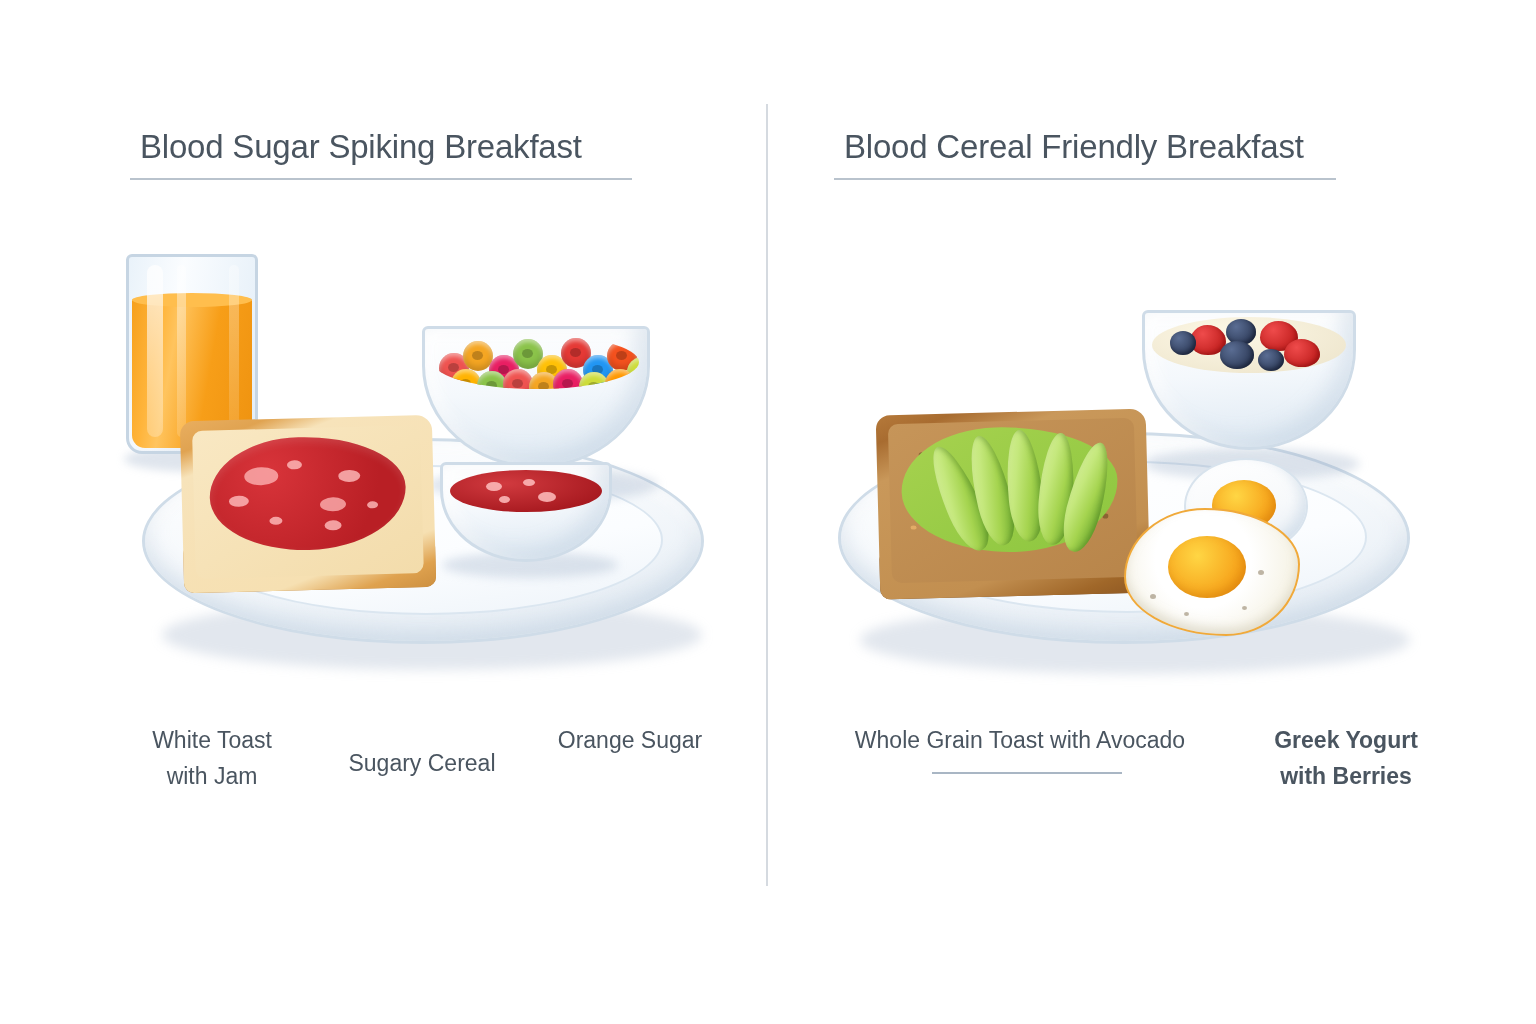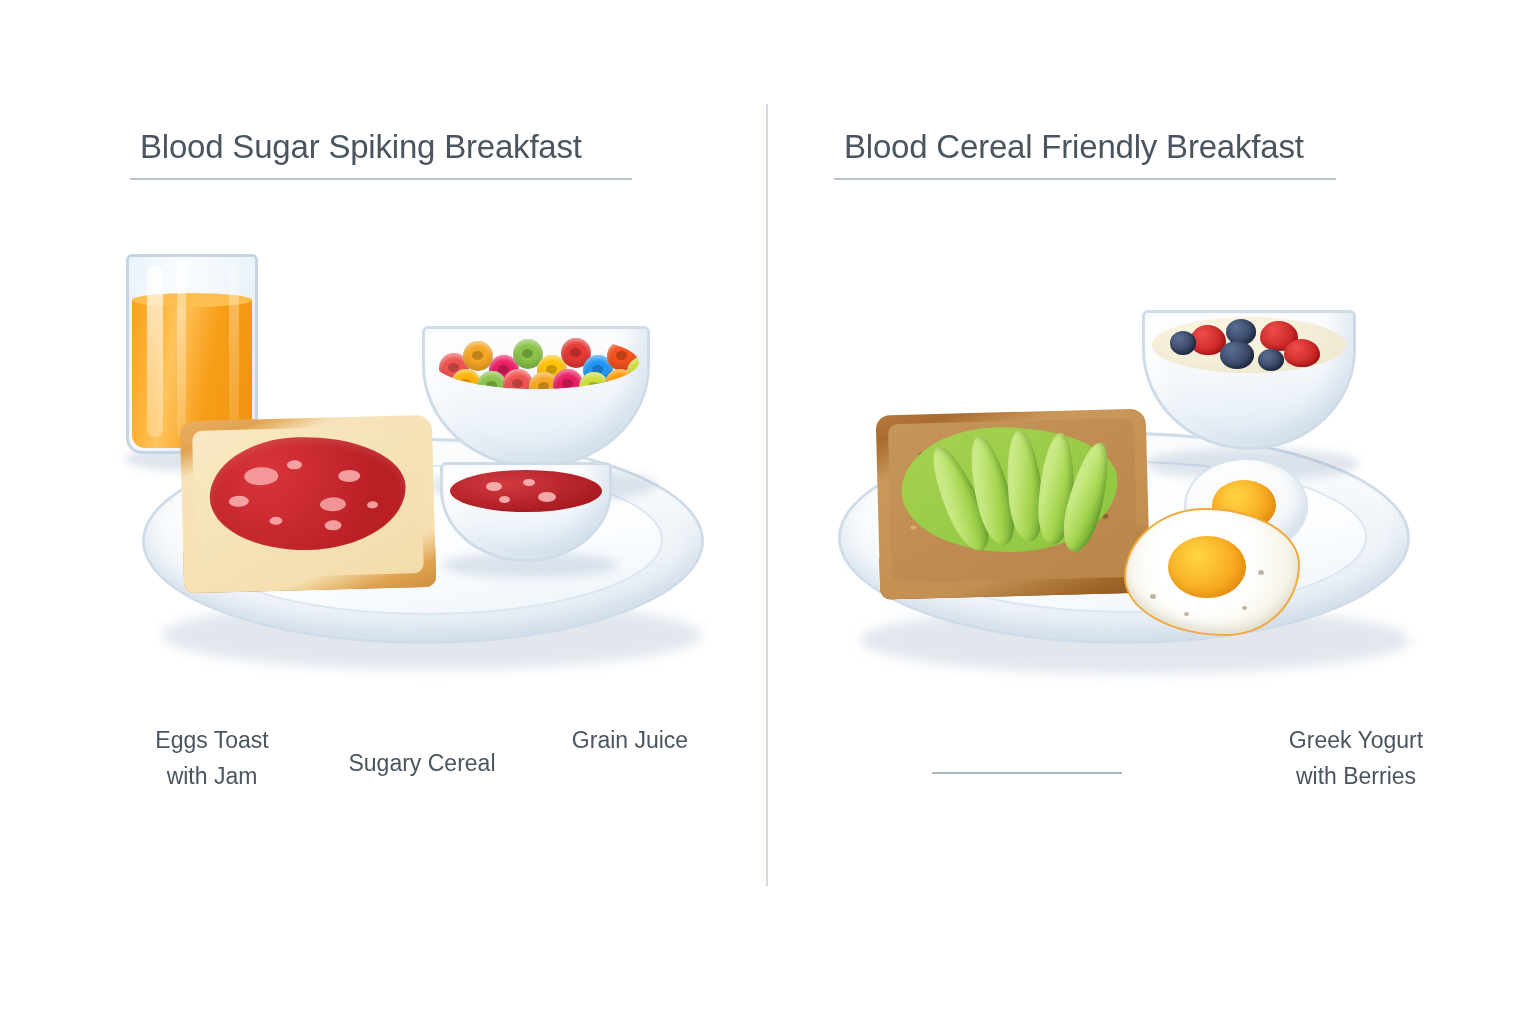--- a/index.html
+++ b/index.html
@@ -335,24 +335,24 @@
       <div class="bowl" style="left:330px; top:262px; width:172px; height:100px;">
         <div class="ramekin-jam">
           <div class="jam-dot" style="width:16px;height:9px;left:24%;top:28%;"></div>
           <div class="jam-dot" style="width:12px;height:7px;left:48%;top:22%;"></div>
           <div class="jam-dot" style="width:18px;height:10px;left:58%;top:52%;"></div>
           <div class="jam-dot" style="width:11px;height:7px;left:32%;top:62%;"></div>
         </div>
       </div>
     </div>
 
-    <div class="caption" style="left:12px; top:722px; width:180px;">Eggs Toast
+    <div class="caption" style="left:12px; top:722px; width:180px;">White Toast
 with Jam</div>
     <div class="caption" style="left:212px; top:722px; width:200px;margin-top:23px;">Sugary Cereal</div>
-    <div class="caption" style="left:420px; top:722px; width:200px;">Grain Juice</div>
+    <div class="caption" style="left:420px; top:722px; width:200px;">Orange Sugar</div>
   </div>
 
   <div class="panel panel-right">
 
     <div class="panel-title">Blood Cereal Friendly Breakfast</div>
     <div class="title-rule"></div>
 
     <div class="scene">
 
       <div class="plate-shadow" style="left:48px; top:406px; width:550px; height:68px;"></div>
@@ -403,18 +403,19 @@
 
       <div class="fried-egg" style="left:312px; top:308px; width:176px; height:128px;">
         <div class="yolk" style="left:42px; top:26px; width:78px; height:62px;"></div>
         <span class="speck" style="left:24px; top:84px; width:6px; height:5px;"></span>
         <span class="speck" style="left:58px; top:102px; width:5px; height:4px;"></span>
         <span class="speck" style="left:132px; top:60px; width:6px; height:5px;"></span>
         <span class="speck" style="left:116px; top:96px; width:5px; height:4px;"></span>
       </div>
     </div>
 
+    <div class="caption" style="left:18px; top:722px; width:380px; text-align:center;">Whole Grain Toast with Avocado</div>
     <div class="cap-rule" style="left:120px; top:772px; width:190px;"></div>
-    <div class="caption" style="left:454px; top:722px; width:180px;">Greek Yogurt
+    <div class="caption" style="left:444px; top:722px; width:180px;font-weight:bold;">Greek Yogurt
 with Berries</div>
   </div>
 
 </div>
 
 </body></html>

